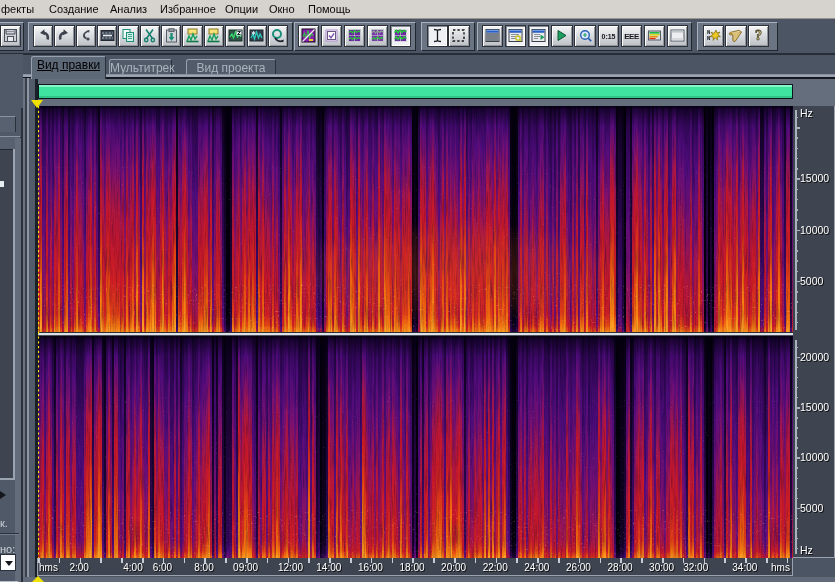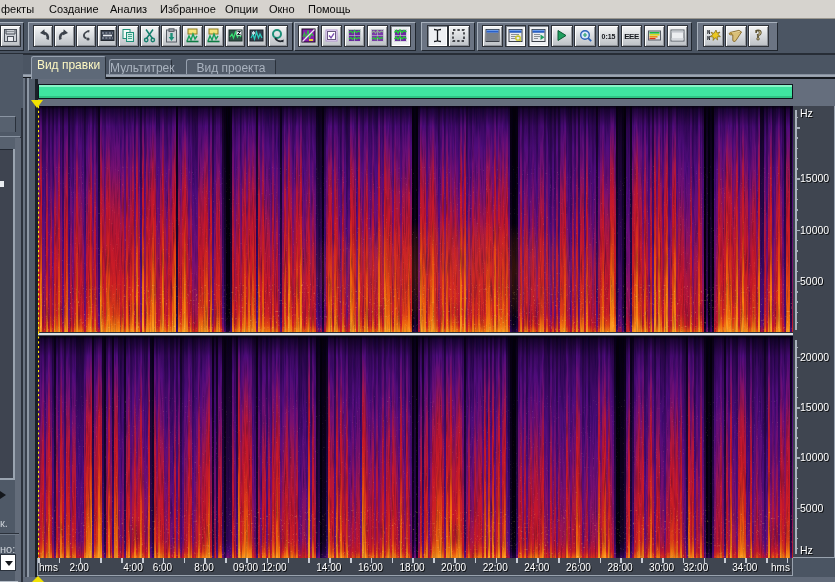--- a/index.html
+++ b/index.html
@@ -6,21 +6,21 @@
 #menubar{position:absolute;left:0;top:0;width:835px;height:19px;background:#d6d3ce;border-bottom:1px solid #9a968e}
 #menubar span{position:absolute;top:3px;font-size:11px;color:#0a0a0a}
 #toolbar{position:absolute;left:0;top:19px;width:835px;height:34px;background:#4b5563}
 .grp{position:absolute;top:3px;height:29px;background:#6b7483;border-top:1px solid #a7b0bc;border-left:1px solid #a7b0bc;border-bottom:1px solid #20262e;border-right:1px solid #20262e}
 .tb{position:absolute;top:5.5px;height:22px;background:linear-gradient(180deg,#f4f5f6,#d5d8db 55%,#bcc0c5);border:1px solid #2e3238;box-shadow:inset 1px 1px 0 #ffffff,inset -1px -1px 0 #90949b;display:flex;align-items:center;justify-content:center}
 .tb.p{background:#eef0f3;box-shadow:inset 1px 1px 0 #878d96,inset -1px -1px 0 #ffffff}
 #tabline{position:absolute;left:0;top:53px;width:835px;height:2px;background:#272d36}
 #tabbar{position:absolute;left:0;top:55px;width:835px;height:19px;background:#4b5563}
 #ridge{position:absolute;left:0;top:73.5px;width:835px;height:5.5px;background:linear-gradient(180deg,#848e9c 0 20%,#b9c1cc 40%,#6e7885 62%,#14181e 64% 100%)}
 .tab{position:absolute;top:3.5px;height:17px;border-radius:2.5px 2.5px 0 0;background:#515b69;border-top:1.5px solid #97a1af;border-left:1.5px solid #97a1af;border-right:1.5px solid #2a313b;font-size:12px;color:#aab3bf;text-align:center;line-height:16px}
-.tab.on{top:0.5px;height:23px;background:#5e6978;color:#fef9c3;z-index:3;border-bottom:none}
+.tab.on{text-decoration:underline;top:0.5px;height:23px;background:#5e6978;color:#000000;z-index:3;border-bottom:none}
 #ovrow{position:absolute;left:23px;top:79px;width:812px;height:27px;background:#656e7d}
 #greenbar{position:absolute;left:37.5px;top:84px;width:755px;height:15px;background:linear-gradient(180deg,#89f6c8 0 2px,#3fe4a0 2px 11px,#30c485 11px 15px);border:1px solid #10161e}
 #marker{position:absolute;left:31px;top:99.5px;width:0;height:0;border-left:6.5px solid transparent;border-right:6.5px solid transparent;border-top:8.5px solid #f2e202}
 #ruler{position:absolute;left:793px;top:106px;width:42px;height:452px;background:#3f4550;border-bottom:1px solid #99a2ae;border-right:1px solid #99a2ae}
 .rt{position:absolute;left:795px;height:1.5px;background:#a9b1bc}
 .rl{position:absolute;left:800px;font-size:10.5px;color:#fff;text-shadow:1px 1px 0 rgba(0,0,0,.85);z-index:2}
 #timeline{position:absolute;left:37px;top:558px;width:756px;height:18px;background:#3f4550;border-left:1px solid #99a2ae;border-right:1px solid #99a2ae;border-bottom:1px solid #99a2ae}
 .tt{position:absolute;top:558px;width:1.5px;height:4.5px;background:#c6ccd4;z-index:2}
 .tl{position:absolute;top:562px;font-size:10px;color:#fff;text-shadow:1px 1px 0 rgba(0,0,0,.85);z-index:2}
 #bottomstrip{position:absolute;left:23px;top:576.5px;width:812px;height:5.5px;background:#616a79}
@@ -918,21 +918,21 @@
 <div class="tt" style="left:724.4px"></div>
 <div class="tt" style="left:745.2px"></div>
 <div class="tt" style="left:766.0px"></div>
 <div class="tt" style="left:786.8px"></div>
 <div class="tl" style="left:39px;text-align:left">hms</div>
 <div class="tl" style="left:79.2px;width:40px;margin-left:-20px;text-align:center">2:00</div>
 <div class="tl" style="left:133px;width:40px;margin-left:-20px;text-align:center">4:00</div>
 <div class="tl" style="left:162.4px;width:40px;margin-left:-20px;text-align:center">6:00</div>
 <div class="tl" style="left:204.0px;width:40px;margin-left:-20px;text-align:center">8:00</div>
 <div class="tl" style="left:245.6px;width:40px;margin-left:-20px;text-align:center">09:00</div>
-<div class="tl" style="left:274px;width:40px;margin-left:-20px;text-align:center">12:00</div>
+<div class="tl" style="left:298px;width:40px;margin-left:-20px;">12:00</div>
 <div class="tl" style="left:328.8px;width:40px;margin-left:-20px;text-align:center">14:00</div>
 <div class="tl" style="left:370.4px;width:40px;margin-left:-20px;text-align:center">16:00</div>
 <div class="tl" style="left:412.0px;width:40px;margin-left:-20px;text-align:center">18:00</div>
 <div class="tl" style="left:453.6px;width:40px;margin-left:-20px;text-align:center">20:00</div>
 <div class="tl" style="left:495.2px;width:40px;margin-left:-20px;text-align:center">22:00</div>
 <div class="tl" style="left:536.8px;width:40px;margin-left:-20px;text-align:center">24:00</div>
 <div class="tl" style="left:578.4px;width:40px;margin-left:-20px;text-align:center">26:00</div>
 <div class="tl" style="left:620.0px;width:40px;margin-left:-20px;text-align:center">28:00</div>
 <div class="tl" style="left:661.6px;width:40px;margin-left:-20px;text-align:center">30:00</div>
 <div class="tl" style="left:703.2px;width:40px;margin-left:-20px;text-align:left">32:00</div>

